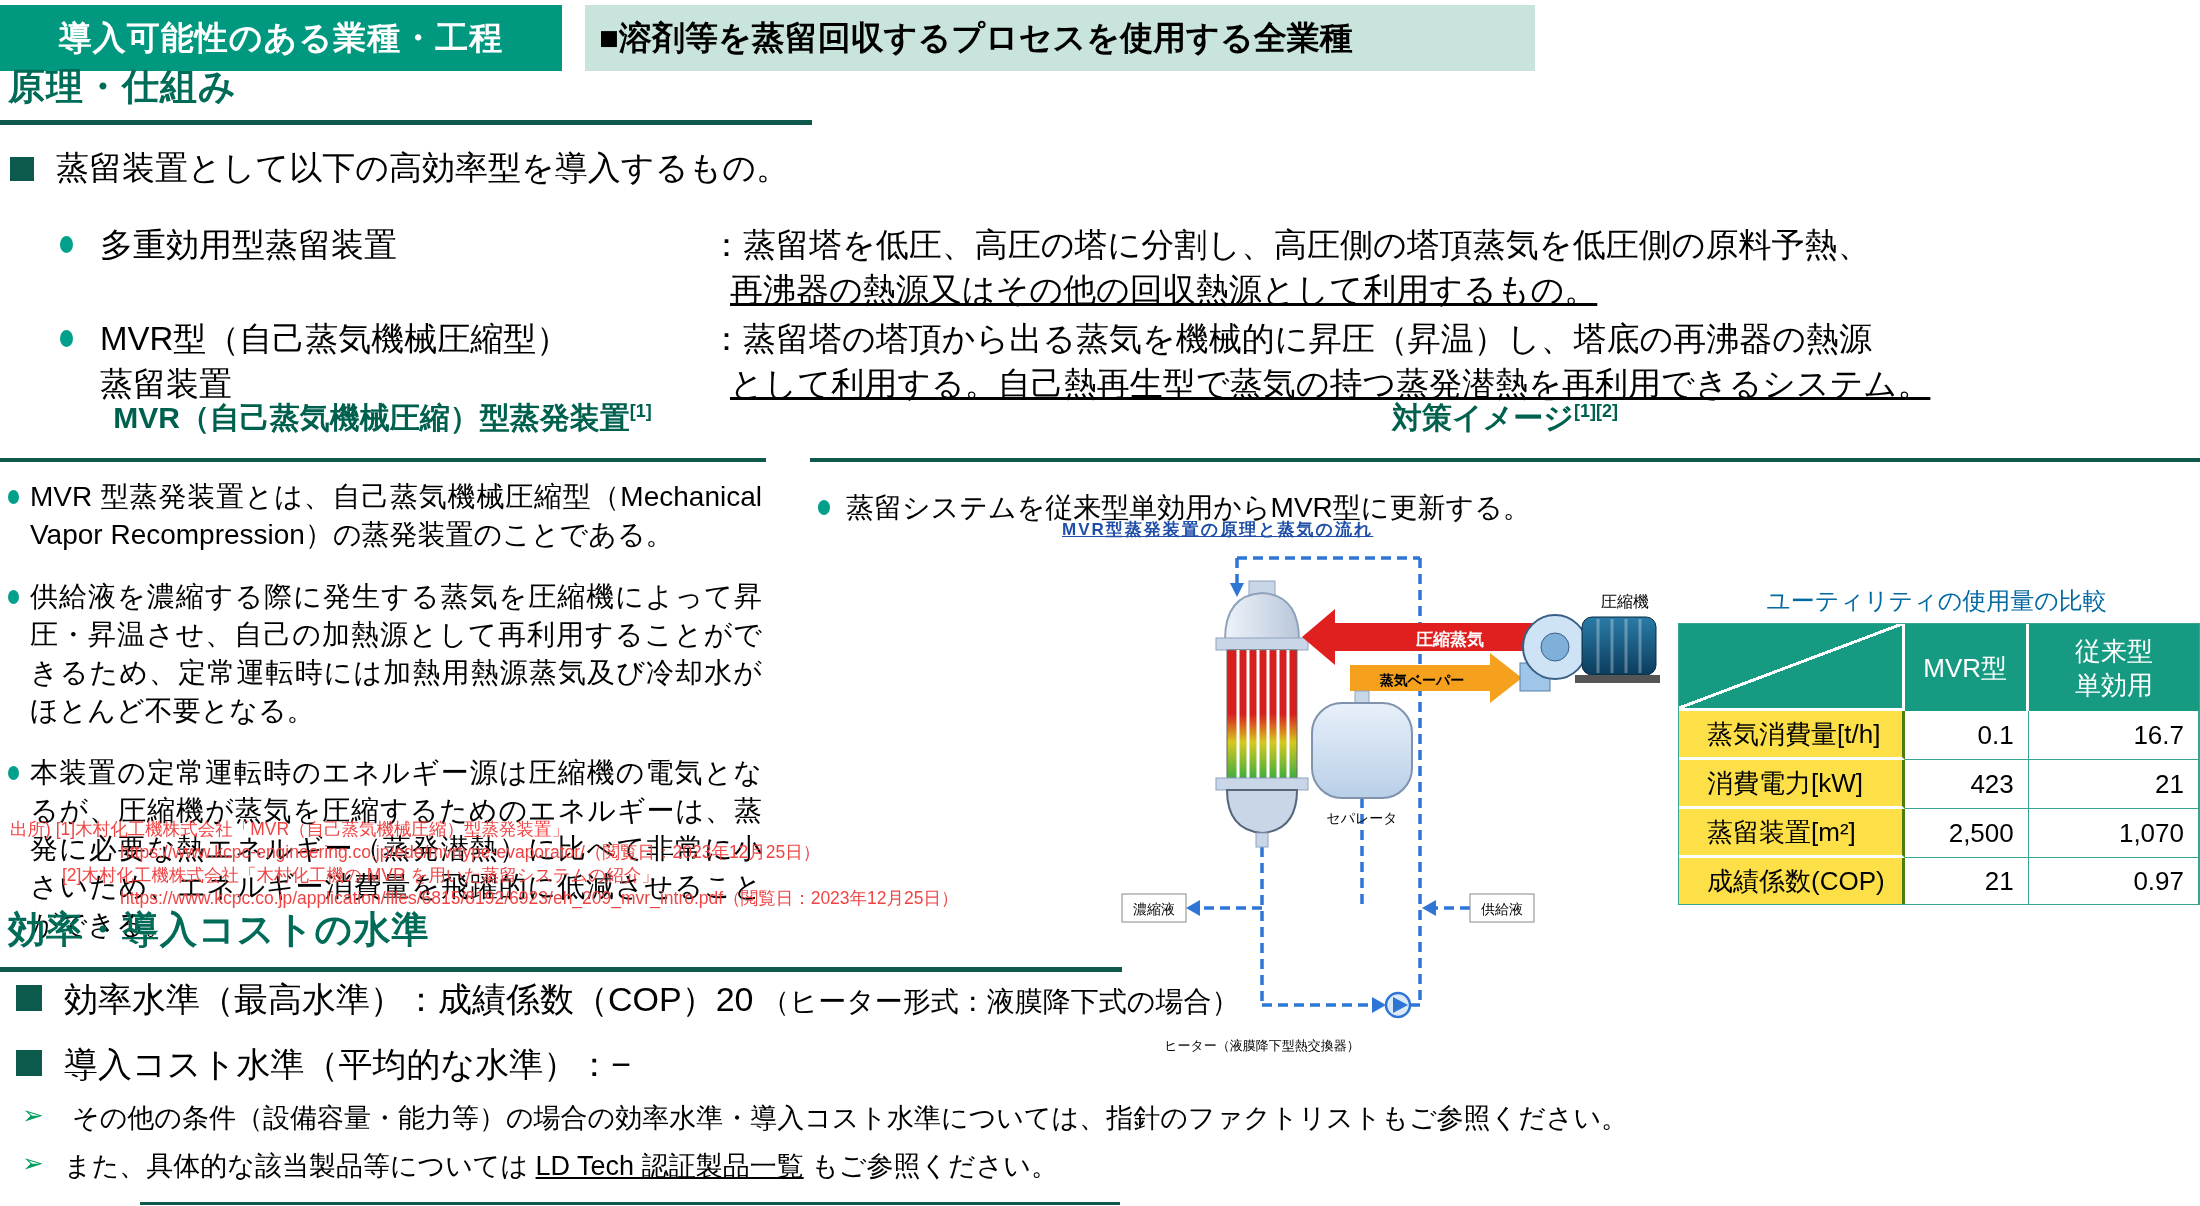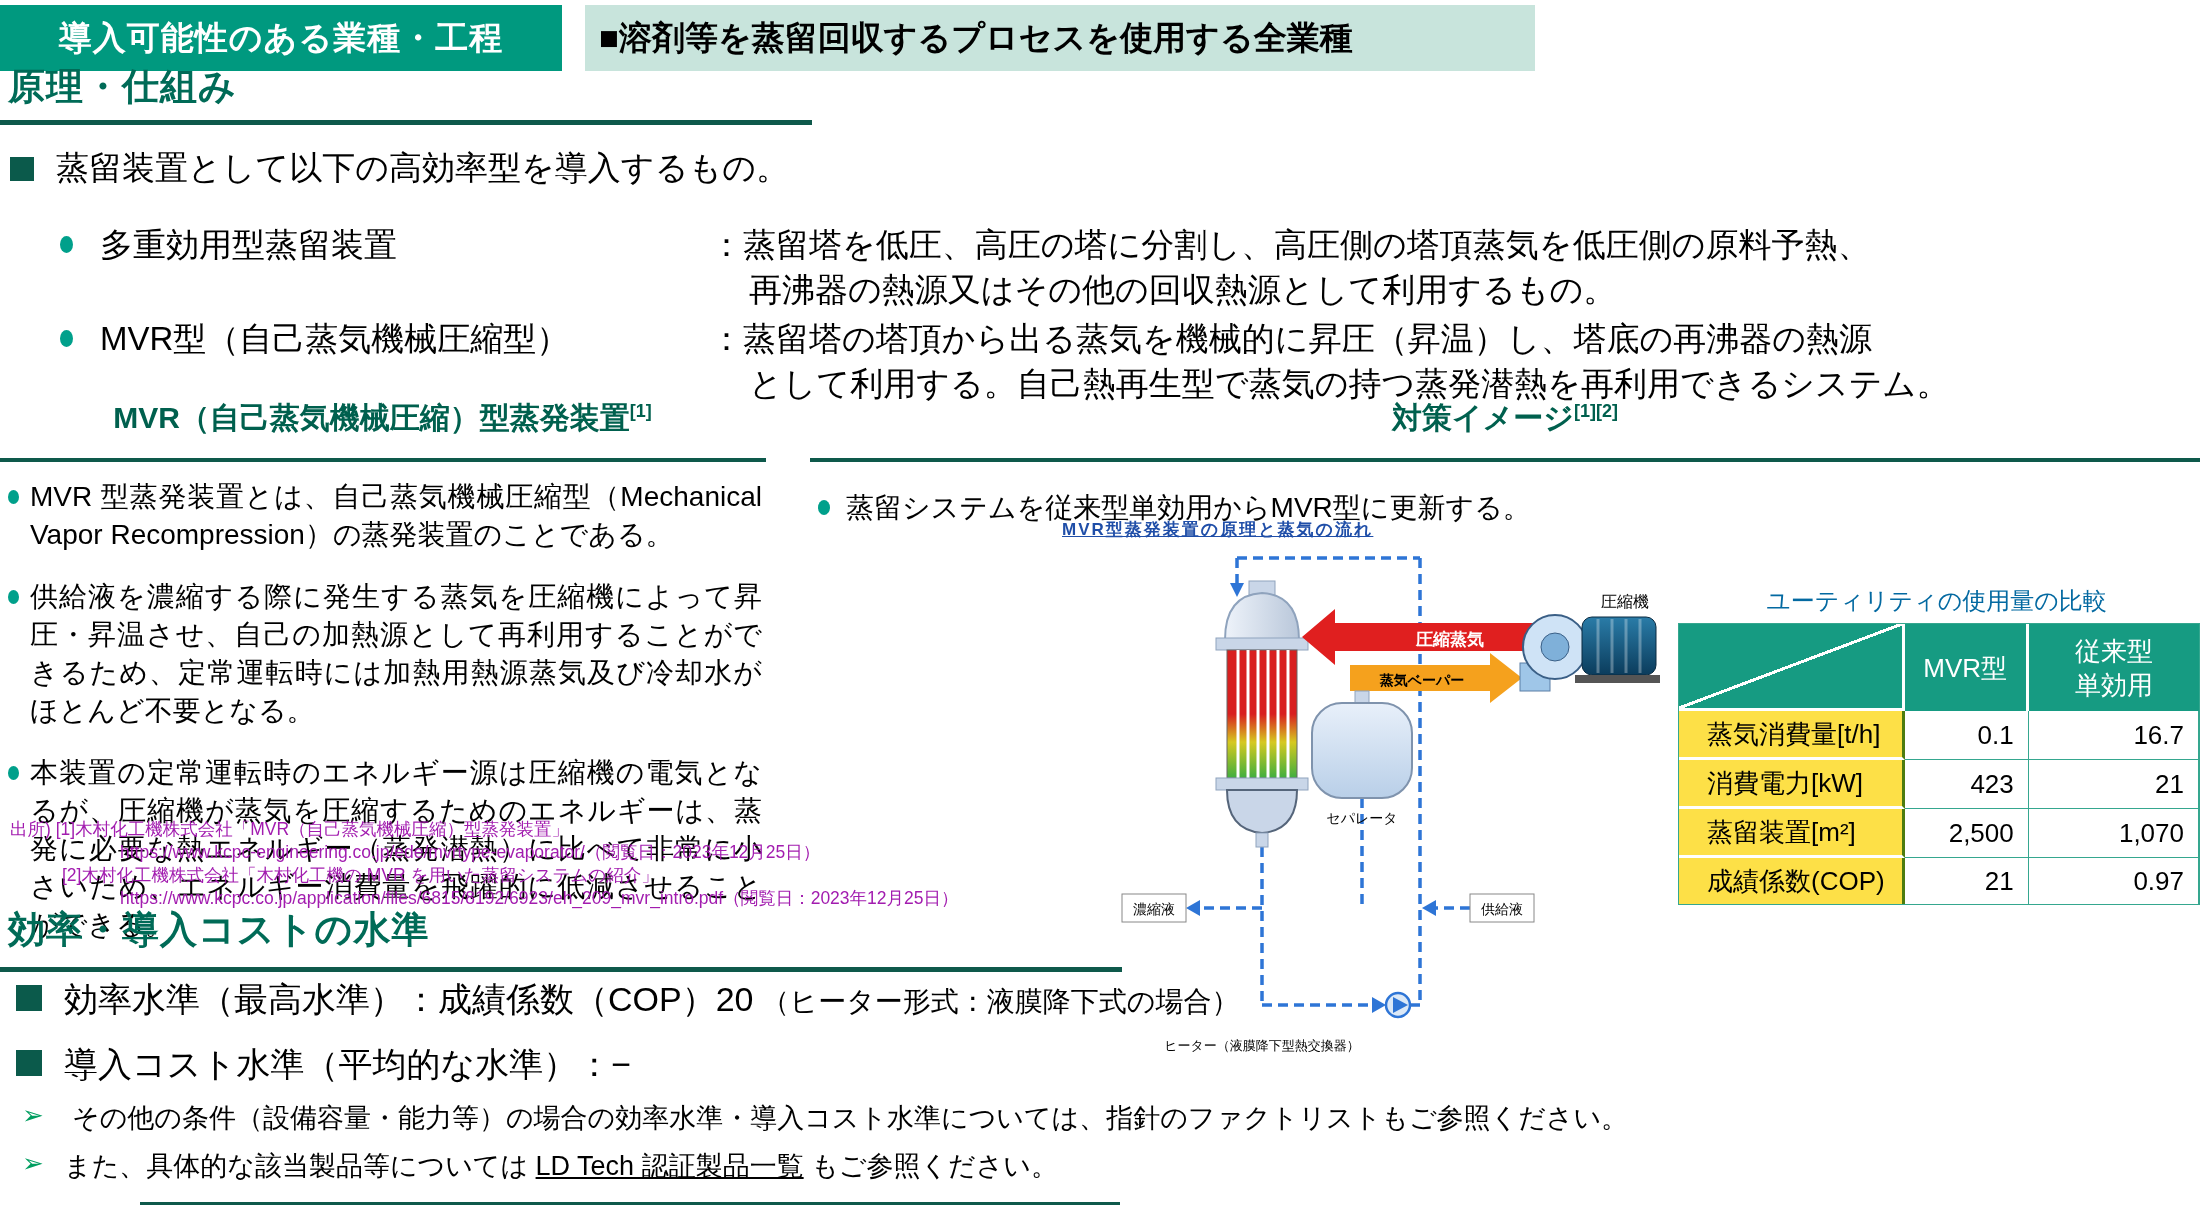--- a/index.html
+++ b/index.html
@@ -29,29 +29,29 @@
 
   .dot{position:absolute;width:13px;height:17px;border-radius:50%;background:#00A08B;}
   .d1{left:60px;top:236px;} .d2{left:60px;top:330px;}
   .pdot{position:absolute;left:-22px;top:12px;width:11px;height:14px;border-radius:50%;background:#00A08B;}
 
   .term{position:absolute;left:100px;font-size:33px;color:#000;line-height:45px;}
   .tm1{top:222px;} .tm2{top:316px;}
   .desc{position:absolute;left:710px;font-size:33px;color:#000;line-height:45px;width:1480px;}
   .dc1{top:222px;} .dc2{top:316px;}
   .dline{white-space:nowrap;}
-  .ind{margin-left:39px;}
+  .ind{margin-left:20px;text-decoration:underline;}
 
   .col-h{position:absolute;top:398px;text-align:center;font-size:30px;font-weight:bold;color:#00604E;}
   .ch-left{left:0;width:765px;} .ch-right{left:810px;width:1390px;}
   .col-h sup{font-size:18px;}
 
   .left-body{position:absolute;left:30px;top:478px;width:736px;}
   .para{position:relative;margin:0 4px 24px 0;font-size:28px;line-height:38px;text-align:justify;color:#000;}
-  .sources{position:absolute;left:10px;top:818px;font-size:17.5px;line-height:23px;color:#a21caf;}
+  .sources{position:absolute;left:10px;top:818px;font-size:17.5px;line-height:23px;color:#ef4444;}
   .src2{padding-left:110px;} .src3{padding-left:52px;} .src4{padding-left:110px;}
 
   .rb-dot{position:absolute;left:818px;top:500px;width:12px;height:15px;border-radius:50%;background:#00A08B;}
   .right-bullet{position:absolute;left:846px;top:489px;font-size:28px;color:#000;}
 
   .diagram-title{position:absolute;left:1062px;top:518px;font-size:17px;font-weight:bold;color:#1F4EA8;
                  text-decoration:underline;letter-spacing:2px;}
   .diagram-svg{position:absolute;left:1050px;top:545px;}
 
   .table-title{position:absolute;left:1678px;top:585px;width:517px;text-align:center;font-size:24px;color:#0369a1;}
@@ -96,20 +96,21 @@
   <div class="dot d1"></div>
   <div class="term tm1">多重効用型蒸留装置</div>
   <div class="desc dc1">
     <div class="dline"><span>：</span><span>蒸留塔を低圧、高圧の塔に分割し、高圧側の塔頂蒸気を低圧側の原料予熱、</span></div>
     <div class="dline ind">再沸器の熱源又はその他の回収熱源として利用するもの。</div>
   </div>
 
   <div class="dot d2"></div>
   <div class="term tm2">
     <div>MVR型（自己蒸気機械圧縮型）</div>
+    <div>蒸留装置</div>
   </div>
   <div class="desc dc2">
     <div class="dline"><span>：</span><span>蒸留塔の塔頂から出る蒸気を機械的に昇圧（昇温）し、塔底の再沸器の熱源</span></div>
     <div class="dline ind">として利用する。自己熱再生型で蒸気の持つ蒸発潜熱を再利用できるシステム。</div>
   </div>
 
   <div class="col-h ch-left">
     <span>MVR（自己蒸気機械圧縮）型蒸発装置</span><sup>[1]</sup>
   </div>
   <div class="col-h ch-right">

